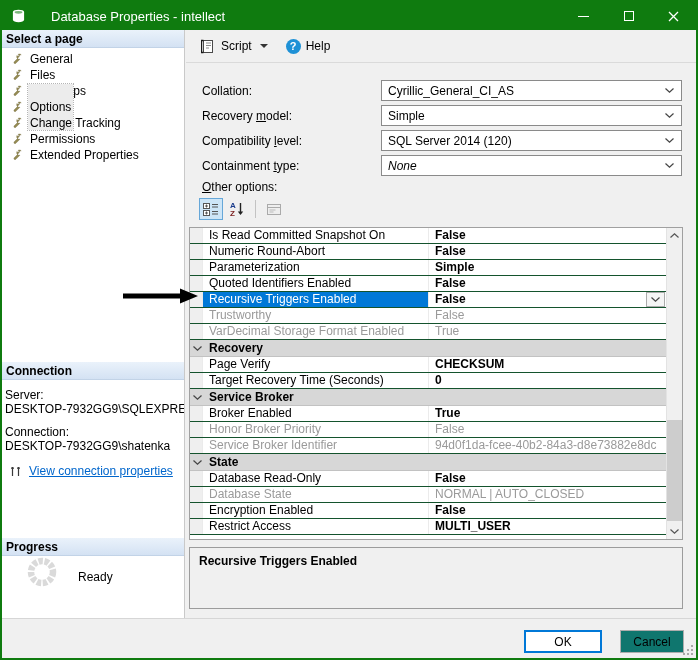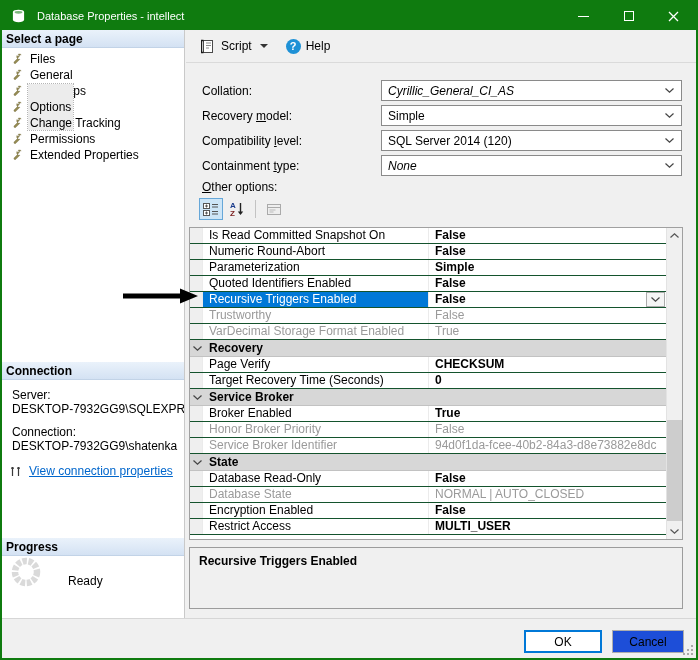--- a/index.html
+++ b/index.html
@@ -8,42 +8,42 @@
     --link-blue:#0066cc;
     --disabled-gray:#9a9a9a;
   }
   *{box-sizing:border-box;margin:0;padding:0}
   body{background:#ffffff;font-family:"Liberation Sans",sans-serif;-webkit-font-smoothing:antialiased}
   .window{position:relative;width:698px;height:660px;border:2px solid var(--title-green);background:#f0f0f0;font-size:12px;color:#000;overflow:hidden}
 
   
   .titlebar{position:absolute;left:0;top:0;right:0;height:28px;background:var(--title-green);display:flex;align-items:center;color:#fff}
   .title-icon{margin-left:9px;display:flex}
-  .title-text{margin-left:11px;font-size:11px;white-space:nowrap}
+  .title-text{margin-left:25px;font-size:13px;white-space:nowrap}
   .win-controls{margin-left:auto;display:flex;height:100%}
   .ctrl{width:45px;height:100%;display:flex;align-items:center;justify-content:center;cursor:default}
   .min-glyph{width:11px;border-top:1px solid #fff;display:block}
   .max-glyph{width:10px;height:10px;border:1px solid #fff;display:block}
 
   
   .sidebar{position:absolute;left:0;top:28px;width:183px;bottom:40px;background:#fff;border-right:1px solid #c9c9c9}
   .side-header{position:absolute;left:0;right:0;height:18px;background:linear-gradient(#eaf2fb,#d4e2f3);border-bottom:1px solid #c2d3e7;font-weight:bold;display:flex;align-items:center;padding-left:4px}
   .hdr-pages{top:0}
   .hdr-conn{top:332px}
   .hdr-prog{top:508px}
   .page-list{position:absolute;left:0;right:1px;top:21px}
   .side-item{height:16px;display:flex;align-items:center;padding-left:9px;white-space:nowrap;cursor:default}
   .side-item .side-label{margin-left:7px}
   .side-item.sel .side-label{background:#ececec;outline:1px dotted #b5b5b5;padding:16px 2px;margin-left:5px}
-  .conn-block{position:absolute;left:10px;right:0;top:358px;line-height:14px}
+  .conn-block{position:absolute;left:3px;right:0;top:358px;line-height:14px}
   .conn-gap{height:9px}
   .conn-value{white-space:nowrap;overflow:hidden}
   .conn-link-row{position:absolute;left:8px;top:434px;display:flex;align-items:center;gap:6px}
   .conn-link{color:var(--link-blue);text-decoration:underline;white-space:nowrap;cursor:pointer}
-  .prog-row{position:absolute;left:8px;top:526px;display:flex;align-items:flex-end;gap:26px}
+  .prog-row{position:absolute;left:24px;top:526px;display:flex;align-items:center;gap:20px}
   .prog-status{margin-top:9px}
 
   
   .content{position:absolute;left:184px;top:28px;right:0;bottom:40px}
   .toolbar{height:33px;border-bottom:1px solid #dadada;display:flex;align-items:center;padding-left:9px}
   .tb-btn{display:flex;align-items:center;gap:5px;padding:3px 6px;cursor:default}
   .caret{width:0;height:0;border-left:4px solid transparent;border-right:4px solid transparent;border-top:4px solid #333;margin-left:3px}
   .help-circle{width:15px;height:15px;border-radius:50%;background:#1e91d6;color:#fff;font-weight:bold;font-size:11px;display:flex;align-items:center;justify-content:center}
 
   .f-label{position:absolute;left:16px;white-space:nowrap}
@@ -76,21 +76,21 @@
   .sb-btn{position:absolute;left:0;right:0;height:15px;display:flex;align-items:center;justify-content:center}
   .sb-up{top:0}.sb-down{bottom:0}
   .sb-thumb{position:absolute;left:0;right:0;top:192px;height:101px;background:#cdcdcd}
 
   .desc-panel{position:absolute;left:3px;right:13px;top:517px;height:62px;background:#f0f0f0;border:1px solid #9c9c9c;padding:6px 9px;font-weight:bold}
 
   
   .footer{position:absolute;left:0;right:0;bottom:0;height:40px;background:#f0f0f0;border-top:1px solid #d6d6d6}
   .btn{position:absolute;top:11px;height:23px;font-size:12px;font-family:"Liberation Sans",sans-serif;display:flex;align-items:center;justify-content:center;cursor:default}
   .btn-ok{right:94px;width:78px;background:#fff;border:2px solid var(--selection-blue)}
-  .btn-cancel{right:12px;width:72px;background:#1d4ed8;border:1px solid #adadad}
+  .btn-cancel{right:12px;width:64px;background:#0f766e;border:1px solid #adadad}
   .grip{position:absolute;right:1px;bottom:1px}
 
   .anno{position:absolute;left:0;top:0;pointer-events:none;z-index:60}
 </style>
 </head>
 <body>
 
 <div class="window">
 
   <div class="titlebar">
@@ -117,27 +117,27 @@
     </div>
   </div>
 
   <div class="sidebar">
     <div class="side-header hdr-pages">Select a page</div>
     <div class="page-list">
         <div class="side-item">
           <svg width="12" height="12" viewBox="0 0 16 16">
             <path d="M13.6 2.4c-1.1-1.1-2.8-1.3-4.1-.6l2.1 2.1-1.5 1.5-2.1-2.1c-.7 1.3-.5 3 .6 4.1.9.9 2.2 1.2 3.3.9l-5.5 5.5c-.6.6-1.5.6-2.1 0s-.6-1.5 0-2.1l5.5-5.5c-.3-1.1 0-2.4.9-3.3z" fill="#948a52" stroke="#6e6638" stroke-width="0.5"></path>
           </svg>
+          <span class="side-label">General</span>
+        </div>
+        <div class="side-item">
+          <svg width="12" height="12" viewBox="0 0 16 16">
+            <path d="M13.6 2.4c-1.1-1.1-2.8-1.3-4.1-.6l2.1 2.1-1.5 1.5-2.1-2.1c-.7 1.3-.5 3 .6 4.1.9.9 2.2 1.2 3.3.9l-5.5 5.5c-.6.6-1.5.6-2.1 0s-.6-1.5 0-2.1l5.5-5.5c-.3-1.1 0-2.4.9-3.3z" fill="#948a52" stroke="#6e6638" stroke-width="0.5"></path>
+          </svg>
           <span class="side-label">Files</span>
-        </div>
-        <div class="side-item">
-          <svg width="12" height="12" viewBox="0 0 16 16">
-            <path d="M13.6 2.4c-1.1-1.1-2.8-1.3-4.1-.6l2.1 2.1-1.5 1.5-2.1-2.1c-.7 1.3-.5 3 .6 4.1.9.9 2.2 1.2 3.3.9l-5.5 5.5c-.6.6-1.5.6-2.1 0s-.6-1.5 0-2.1l5.5-5.5c-.3-1.1 0-2.4.9-3.3z" fill="#948a52" stroke="#6e6638" stroke-width="0.5"></path>
-          </svg>
-          <span class="side-label">General</span>
         </div>
         <div class="side-item">
           <svg width="12" height="12" viewBox="0 0 16 16">
             <path d="M13.6 2.4c-1.1-1.1-2.8-1.3-4.1-.6l2.1 2.1-1.5 1.5-2.1-2.1c-.7 1.3-.5 3 .6 4.1.9.9 2.2 1.2 3.3.9l-5.5 5.5c-.6.6-1.5.6-2.1 0s-.6-1.5 0-2.1l5.5-5.5c-.3-1.1 0-2.4.9-3.3z" fill="#948a52" stroke="#6e6638" stroke-width="0.5"></path>
           </svg>
           <span class="side-label">Filegroups</span>
         </div>
         <div class="side-item sel">
           <svg width="12" height="12" viewBox="0 0 16 16">
             <path d="M13.6 2.4c-1.1-1.1-2.8-1.3-4.1-.6l2.1 2.1-1.5 1.5-2.1-2.1c-.7 1.3-.5 3 .6 4.1.9.9 2.2 1.2 3.3.9l-5.5 5.5c-.6.6-1.5.6-2.1 0s-.6-1.5 0-2.1l5.5-5.5c-.3-1.1 0-2.4.9-3.3z" fill="#948a52" stroke="#6e6638" stroke-width="0.5"></path>
@@ -202,21 +202,21 @@
         <span class="caret"></span>
       </div>
       <div class="tb-btn" style="margin-left:6px">
         <span class="help-circle">?</span>
         <span>Help</span>
       </div>
     </div>
 
     <div>
         <div class="f-label" style="top: 54px;"><span>Collation:</span><span class="ak"></span><span></span></div>
-        <div class="dropdown" style="top: 50px; font-style: italic;">
+        <div class="dropdown" style="top: 50px;">
           <span class="dd-val">Cyrillic_General_CI_AS</span>
           <span class="dd-chev">
             <svg width="9" height="5" viewBox="0 0 9 5">
               <path d="M0.5 0.5L4.5 4.2 8.5 0.5" fill="none" stroke="#444" stroke-width="1.2"></path>
             </svg>
           </span>
         </div>
         <div class="f-label" style="top: 79px;"><span>Recovery </span><span class="ak">m</span><span>odel:</span></div>
         <div class="dropdown" style="top: 75px;">
           <span class="dd-val">Simple</span>

